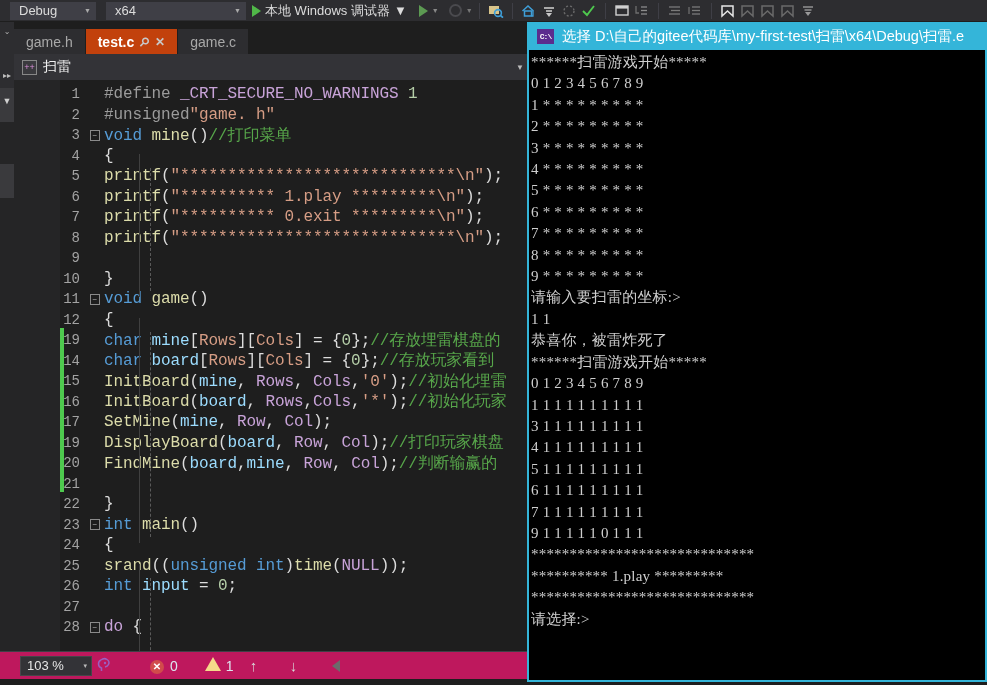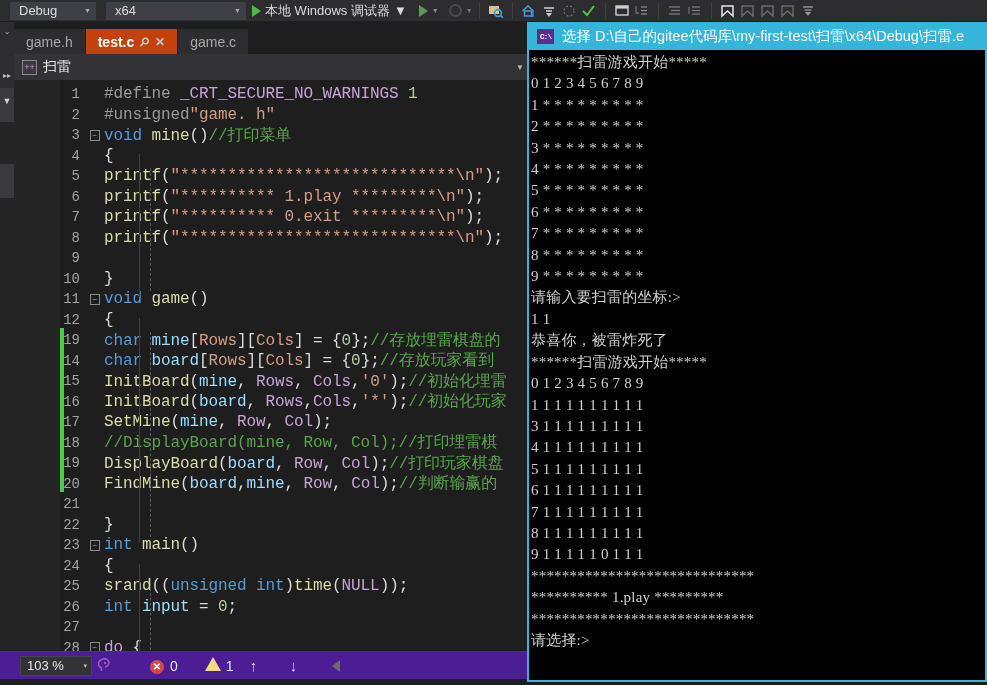--- a/index.html
+++ b/index.html
@@ -120,21 +120,21 @@
     position: absolute; width: 1px; background: #404040;
   }
   .vline.dashed {
     background: none;
     border-left: 1px dashed #5a5a5a;
   }
 
   
   .statusbar {
     position: absolute; left: 0; top: 651px; width: 530px; height: 28px;
-    background: #4c1d95; display: flex; align-items: center; gap: 0;
+    background: #be185d; display: flex; align-items: center; gap: 0;
     border-top: 1px solid #3f3f46;
   }
   .zoom-box {
     margin-left: 20px; height: 20px; min-width: 72px; background: #333337;
     border: 1px solid #464649; display: flex; align-items: center;
     padding: 0 4px 0 6px; color: #e6e6e6; font-size: 13px; gap: 6px;
   }
   .zoom-box .zarw { font-size: 7px; color: #bbb; margin-left: auto; }
   .sb-ico { width: 26px; text-align: center; font-size: 13px; }
   .sb-count { color: #dce6f0; font-size: 14px; font-family: "Liberation Sans", sans-serif; }
@@ -413,25 +413,20 @@
           </div>
           <div class="crow">
             <span class="lnum">16</span>
             <span class="fold"></span>
             <span class="code-txt"><span>    </span><span class="k-fn">InitBoard</span><span class="k-pun">(</span><span class="k-id">board</span><span class="k-pun">, </span><span class="k-cst">Rows</span><span class="k-pun">,</span><span class="k-cst">Cols</span><span class="k-pun">,</span><span class="k-str">'*'</span><span class="k-pun">);</span><span class="k-cmt">//初始化玩家</span></span>
           </div>
           <div class="crow">
             <span class="lnum">17</span>
             <span class="fold"></span>
             <span class="code-txt"><span>    </span><span class="k-fn">SetMine</span><span class="k-pun">(</span><span class="k-id">mine</span><span class="k-pun">, </span><span class="k-cst">Row</span><span class="k-pun">, </span><span class="k-cst">Col</span><span class="k-pun">);</span></span>
-          </div>
-          <div class="crow">
-            <span class="lnum">18</span>
-            <span class="fold"></span>
-            <span class="code-txt"><span>    </span><span class="k-cmt">//DisplayBoard(mine, Row, Col);//打印埋雷棋</span></span>
           </div>
           <div class="crow">
             <span class="lnum">19</span>
             <span class="fold"></span>
             <span class="code-txt"><span>    </span><span class="k-fn">DisplayBoard</span><span class="k-pun">(</span><span class="k-id">board</span><span class="k-pun">, </span><span class="k-cst">Row</span><span class="k-pun">, </span><span class="k-cst">Col</span><span class="k-pun">);</span><span class="k-cmt">//打印玩家棋盘</span></span>
           </div>
           <div class="crow">
             <span class="lnum">20</span>
             <span class="fold"></span>
             <span class="code-txt"><span>    </span><span class="k-fn">FindMine</span><span class="k-pun">(</span><span class="k-id">board</span><span class="k-pun">,</span><span class="k-id">mine</span><span class="k-pun">, </span><span class="k-cst">Row</span><span class="k-pun">, </span><span class="k-cst">Col</span><span class="k-pun">);</span><span class="k-cmt">//判断输赢的</span></span>
@@ -540,21 +535,20 @@
         <div class="cline">1 1</div>
         <div class="cline">恭喜你，被雷炸死了</div>
         <div class="cline">******扫雷游戏开始*****</div>
         <div class="cline">0 1 2 3 4 5 6 7 8 9</div>
         <div class="cline">1 1 1 1 1 1 1 1 1 1</div>
         <div class="cline">3 1 1 1 1 1 1 1 1 1</div>
         <div class="cline">4 1 1 1 1 1 1 1 1 1</div>
         <div class="cline">5 1 1 1 1 1 1 1 1 1</div>
         <div class="cline">6 1 1 1 1 1 1 1 1 1</div>
         <div class="cline">7 1 1 1 1 1 1 1 1 1</div>
-        <div class="cline">8 1 1 1 1 1 1 1 1 1</div>
         <div class="cline">9 1 1 1 1 1 0 1 1 1</div>
         <div class="cline">*****************************</div>
         <div class="cline">********** 1.play *********</div>
         <div class="cline">*****************************</div>
         <div class="cline"><span>请选择:&gt;</span></div>
       </div>
   </div>
 
 </div>
 

